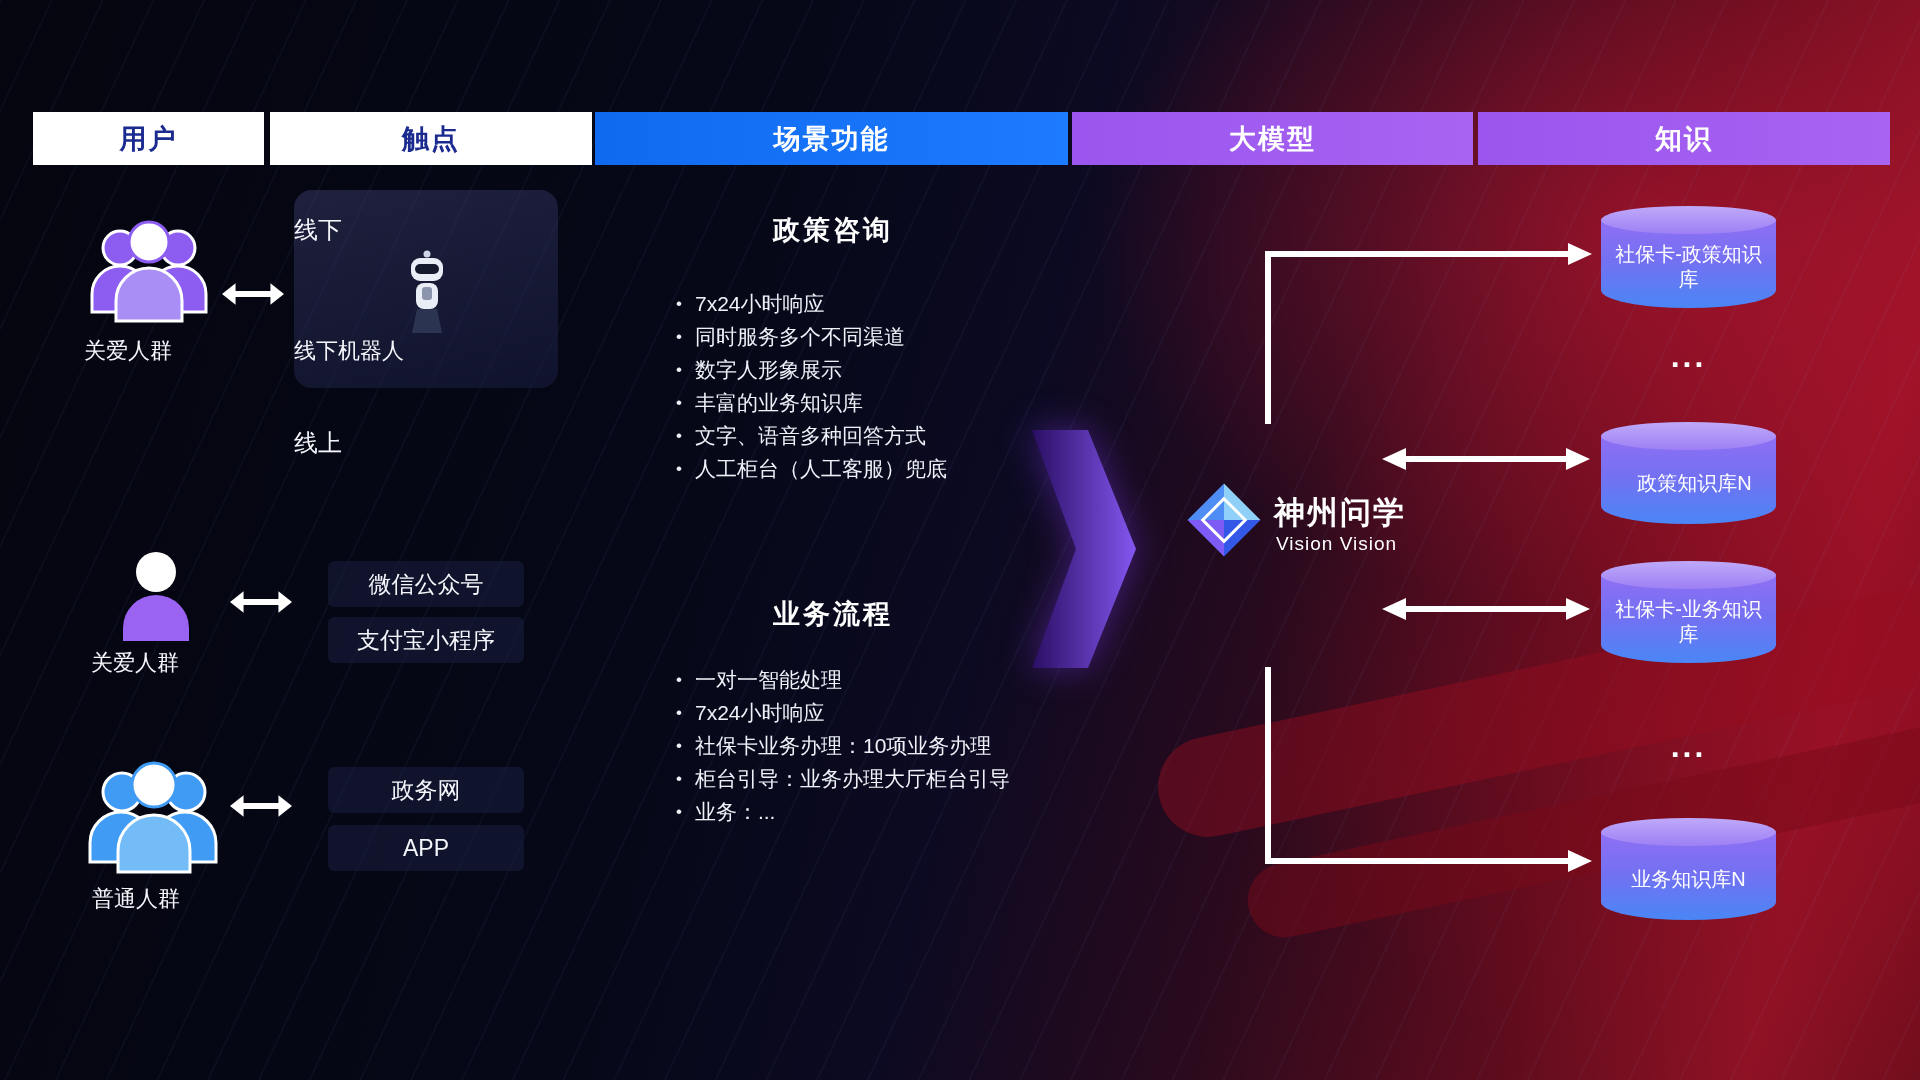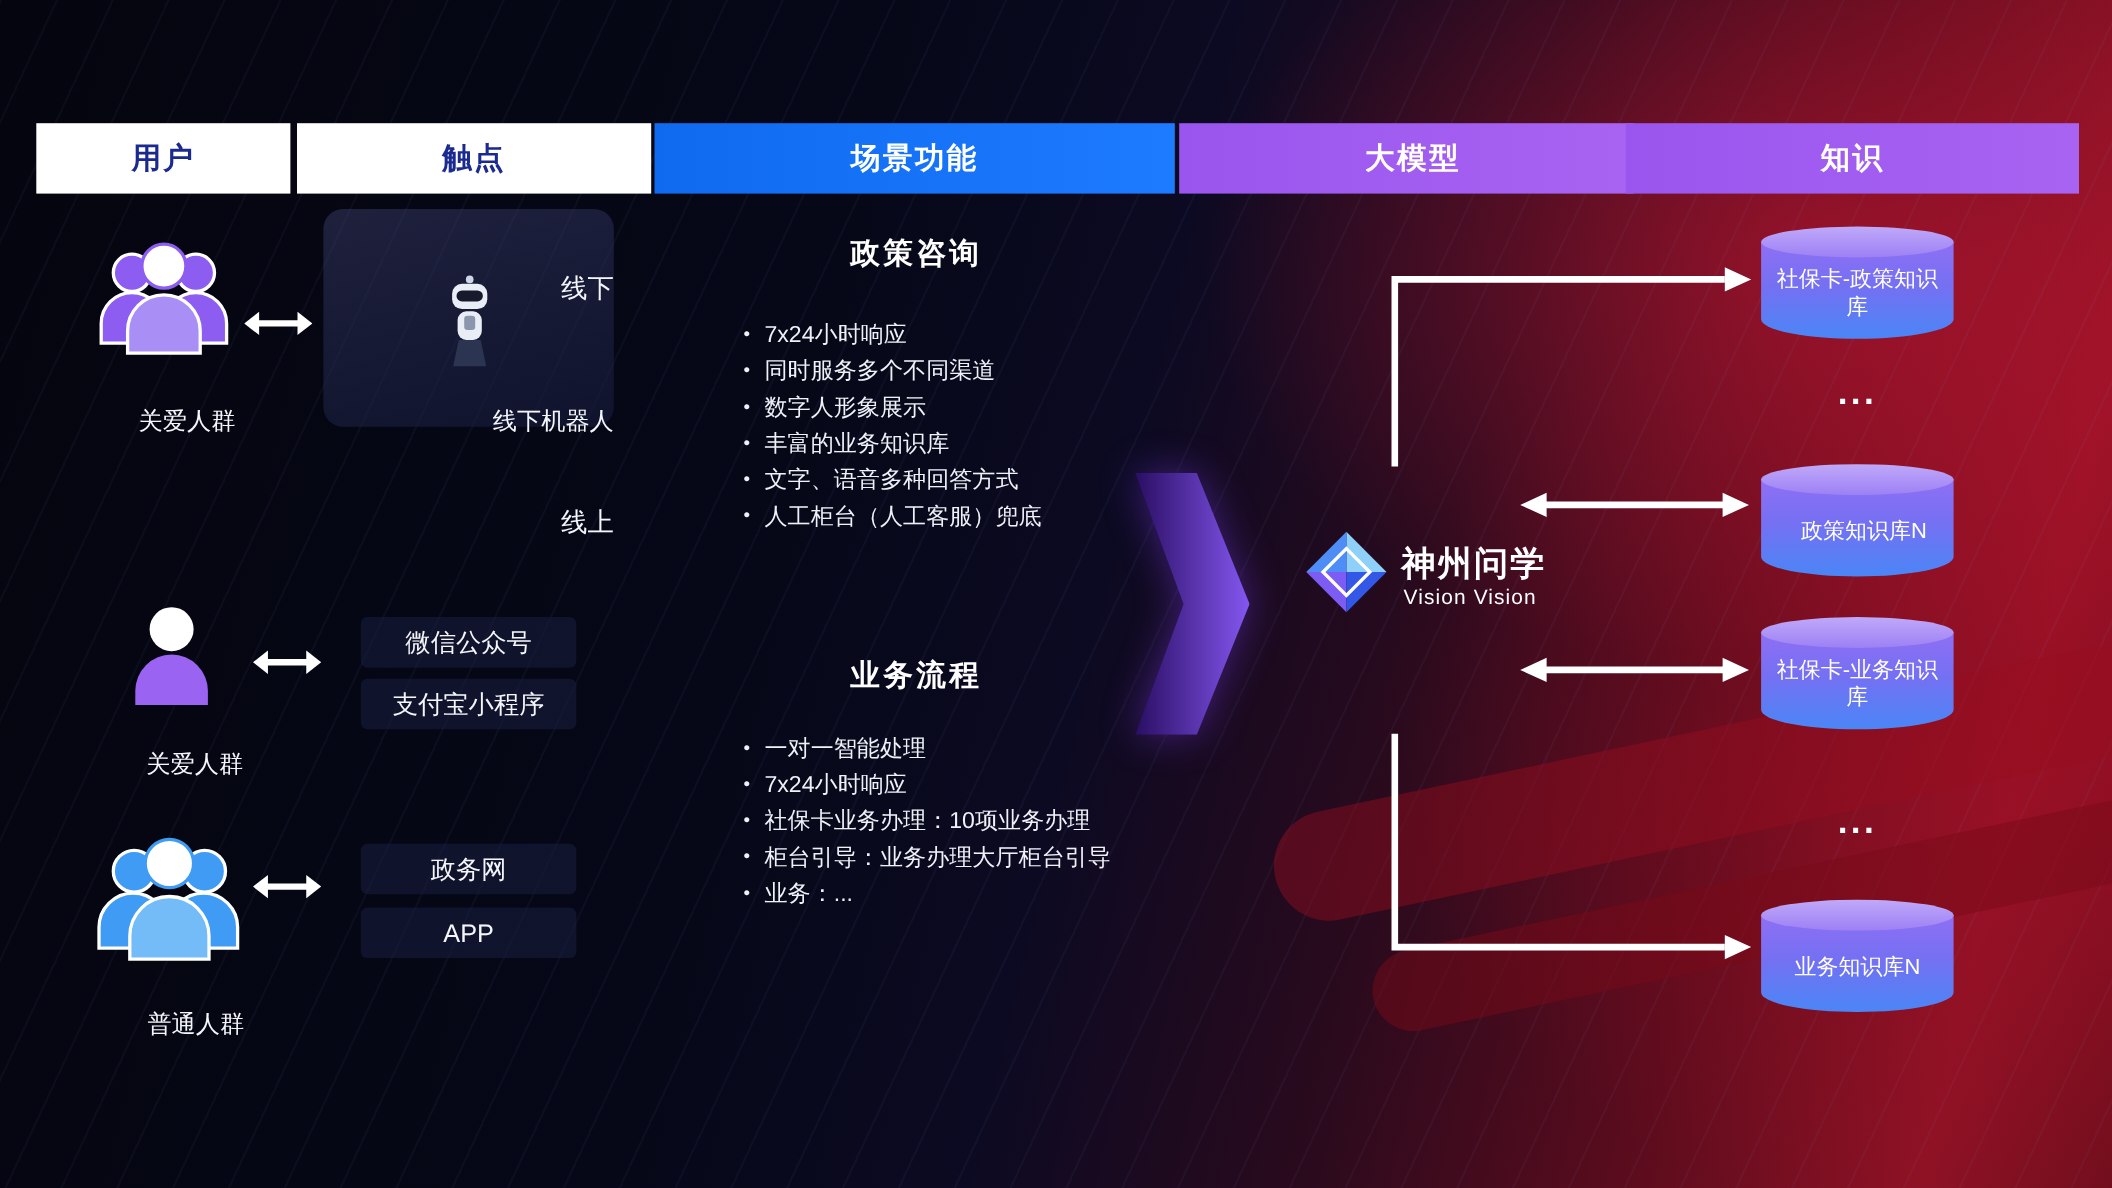--- a/index.html
+++ b/index.html
@@ -12,28 +12,28 @@
       linear-gradient(103deg, #04050e 0%, #060818 38%, #0c0a22 52%, #2a0a1d 66%, #5c0c1d 80%, #8c1224 92%, #6b0e1c 100%);
   }
   .streaks {
     position:absolute; inset:0; z-index:0; pointer-events:none;
     background: repeating-linear-gradient(115deg, rgba(130,170,255,0.045) 0 2px, transparent 2px 46px);
   }
   .swoosh { position:absolute; border-radius:999px; transform:rotate(-12deg); z-index:0; }
   .swoosh.s1 { left:1150px; top:660px; width:840px; height:100px; background:rgba(150,14,30,0.45); }
   .swoosh.s2 { left:1240px; top:790px; width:780px; height:74px; background:rgba(120,10,24,0.5); }
   .hdr {
-    position:absolute; top:112px; height:64px; display:flex; align-items:center; justify-content:center;
+    position:absolute; top:112px; height:53px; display:flex; align-items:center; justify-content:center;
     font-size:27px; font-weight:bold; letter-spacing:2px; z-index:3;
   }
   .hdr.white  { background:#ffffff; color:#1b2a8f; }
   .hdr.blue   { background:linear-gradient(90deg,#0f6af0,#1d7bff); color:#fff; }
   .hdr.purple { background:linear-gradient(90deg,#9a55ee,#a863f2); color:#fff; }
 
-  .label { position:absolute; color:#f4f6fb; font-size:22px; text-align:right; z-index:3;margin-top:32px; }
+  .label { position:absolute; color:#f4f6fb; font-size:22px; text-align:left; z-index:3; }
   .label.big { font-size:24px; }
 
   .panel {
     position:absolute; border-radius:18px; z-index:2;
     background:linear-gradient(165deg, rgba(72,76,130,0.38), rgba(22,26,58,0.62));
   }
   .pill {
     position:absolute; width:196px; height:46px; left:328px; border-radius:6px; z-index:2;
     background:rgba(28,33,68,0.48);
     display:flex; align-items:center; justify-content:center;
@@ -76,21 +76,21 @@
 <body>
 
 <div class="canvas">
   <div class="streaks"></div>
   <div class="swoosh s1"></div>
   <div class="swoosh s2"></div>
 
   <div class="hdr white" style="left:33px;   width:231px;">用户</div>
   <div class="hdr white" style="left:270px;  width:322px;">触点</div>
   <div class="hdr blue" style="left:595px;  width:473px;">场景功能</div>
-  <div class="hdr purple" style="left:1072px; width:401px;padding-left:12px;">大模型</div>
+  <div class="hdr purple" style="left:1072px; width:401px;">大模型</div>
   <div class="hdr purple" style="left:1478px; width:412px;">知识</div>
 
   <svg class="icon-svg" style="left:84px; top:208px;" width="130" height="115" viewBox="0 0 130 115">
     <circle cx="36" cy="40" r="17" fill="#8d5cf0" stroke="#fff" stroke-width="3"></circle>
     <path d="M8 104 v-18 a28 28 0 0 1 56 0 v18 z" fill="#8d5cf0" stroke="#fff" stroke-width="3"></path>
     <circle cx="94" cy="40" r="17" fill="#8d5cf0" stroke="#fff" stroke-width="3"></circle>
     <path d="M66 104 v-18 a28 28 0 0 1 56 0 v18 z" fill="#8d5cf0" stroke="#fff" stroke-width="3"></path>
     <circle cx="65" cy="34" r="20" fill="#fff" stroke="#8d5cf0" stroke-width="3"></circle>
     <path d="M32 113 v-20 a33 33 0 0 1 66 0 v20 z" fill="#a98ef6" stroke="#fff" stroke-width="3"></path>
   </svg>

